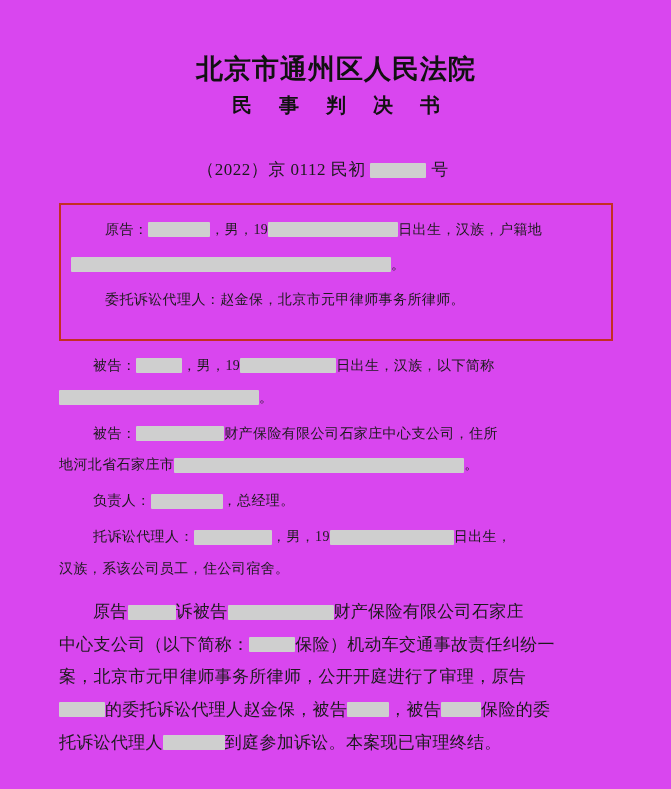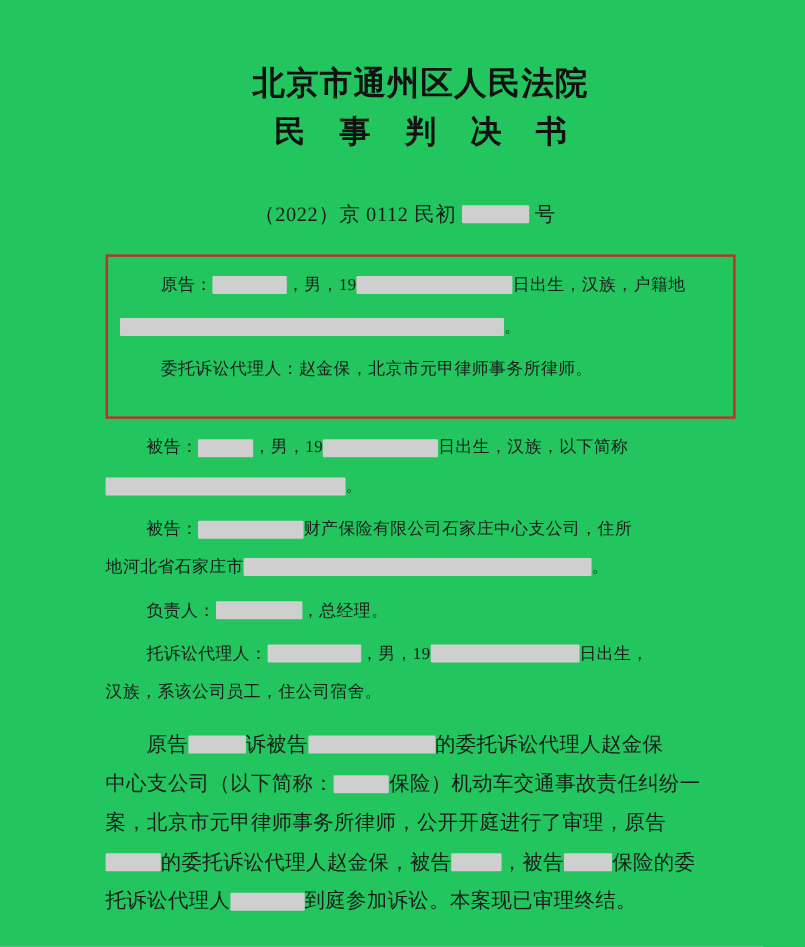--- a/index.html
+++ b/index.html
@@ -12,36 +12,36 @@
     background: #ffffff;
     font-family: "Liberation Serif", "DejaVu Serif", serif;
     color: #1b1b1b;
     overflow: hidden;
   }
   .page {
     position: relative;
     width: 671px;
     height: 789px;
     box-sizing: border-box;
-    padding: 44px 58px 0 88px;
-    background: #22c55e;
+    padding: 44px 58px 0 59px;
+    background: #d946ef;
   }
   .title-block {
     text-align: center;
     margin-top: 8px;
   }
   .court-title {
     font-size: 27px;
     font-weight: bold;
     letter-spacing: 1px;
     line-height: 1.3;
     color: #111;
   }
   .doc-title {
-    font-size: 26px;
+    font-size: 20px;
     font-weight: bold;
     letter-spacing: 11px;
     line-height: 1.45;
     margin-top: 4px;
     color: #111;
     text-indent: 11px;
   }
   .case-number {
     margin-top: 38px;
     text-align: center;
@@ -152,21 +152,21 @@
     <p class="line">
       <span class="indent"></span><span>托诉讼代理人：</span><span class="redact" style="width:78px;"></span><span>，男，19</span><span class="redact" style="width:124px;"></span><span>日出生，</span>
     </p>
     <p class="line">
       <span>汉族，系该公司员工，住公司宿舍。</span>
     </p>
 
     <div class="spacer8"></div>
 
     <p class="para">
-      <span class="indent"></span><span>原告</span><span class="redact" style="width:48px;"></span><span>诉被告</span><span class="redact" style="width:106px;"></span><span>的委托诉讼代理人赵金保</span><br>
+      <span class="indent"></span><span>原告</span><span class="redact" style="width:48px;"></span><span>诉被告</span><span class="redact" style="width:106px;"></span><span>财产保险有限公司石家庄</span><br>
       <span>中心支公司（以下简称：</span><span class="redact" style="width:46px;"></span><span>保险）机动车交通事故责任纠纷一</span><br>
       <span>案，北京市元甲律师事务所律师，公开开庭进行了审理，原告</span><br>
       <span class="redact" style="width:46px;"></span><span>的委托诉讼代理人赵金保，被告</span><span class="redact" style="width:42px;"></span><span>，被告</span><span class="redact" style="width:40px;"></span><span>保险的委</span><br>
       <span>托诉讼代理人</span><span class="redact" style="width:62px;"></span><span>到庭参加诉讼。本案现已审理终结。</span>
     </p>
 
   </div>
 </div>
 
 </body></html>

